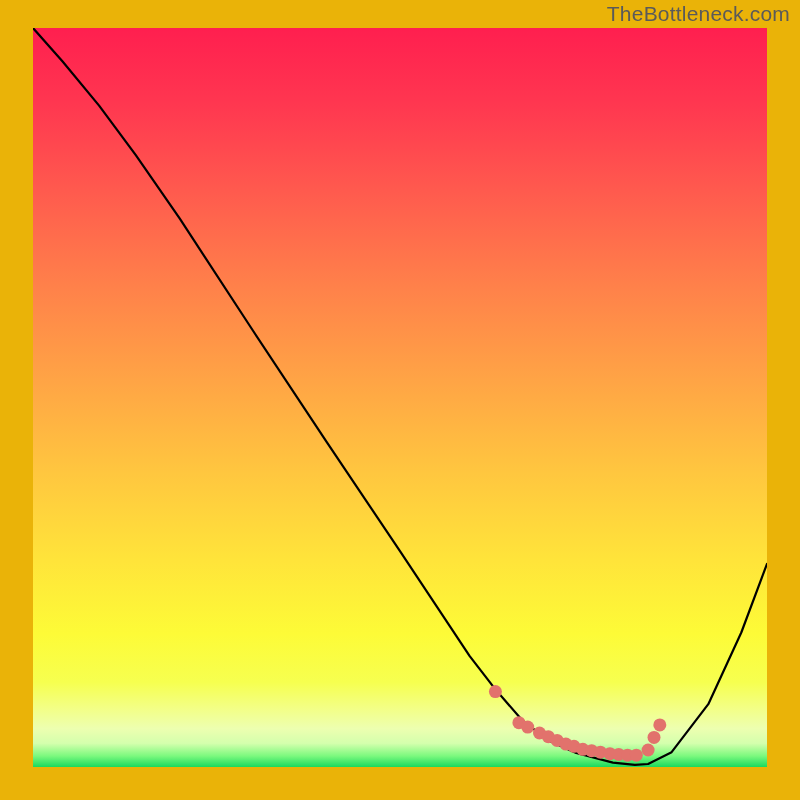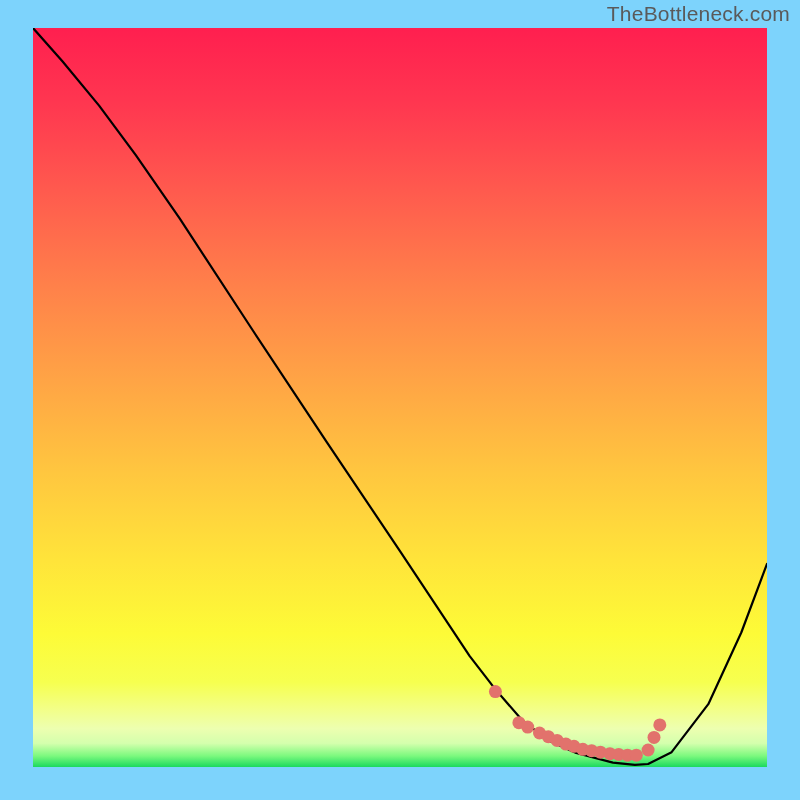--- a/index.html
+++ b/index.html
@@ -8,21 +8,21 @@
     width: 800px;
     height: 800px;
     background: #000;
     font-family: Arial, Helvetica, sans-serif;
     overflow: hidden;
   }
   .stage {
     position: relative;
     width: 800px;
     height: 800px;
-    background: #7dd3fc;
+    background: #eab308;
   }
   .watermark {
     position: absolute;
     top: 2px;
     right: 10px;
     color: #5a5a5a;
     font-size: 21px;
     font-weight: 500;
     letter-spacing: 0.2px;
     user-select: none;

